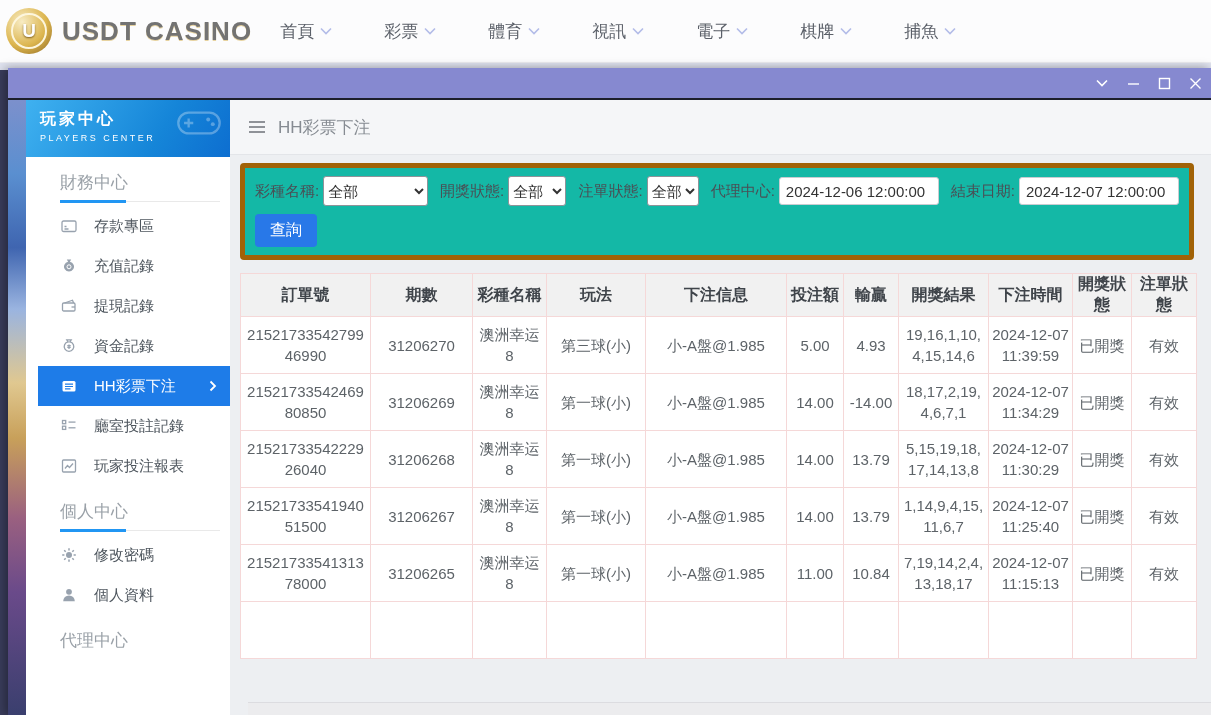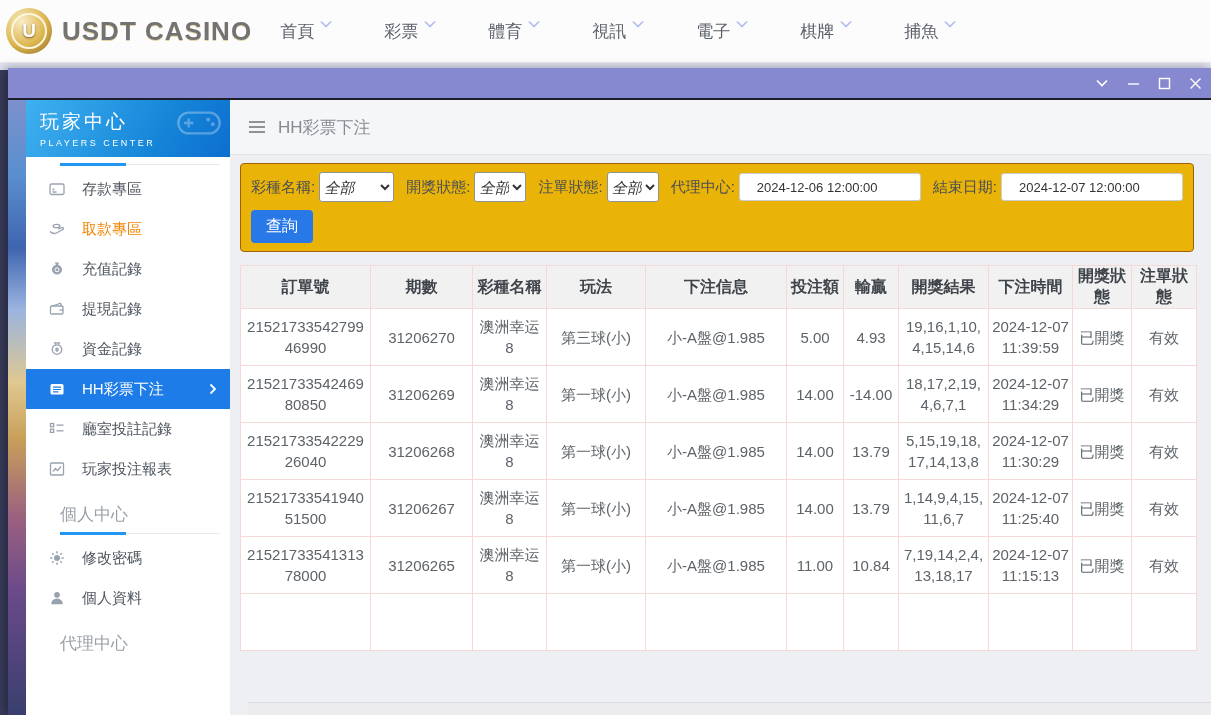--- a/index.html
+++ b/index.html
@@ -5,57 +5,57 @@
   html,body{margin:0;padding:0;background:#2e3152;font-family:"Liberation Sans","DejaVu Sans",sans-serif;}
   #screen{position:relative;width:1211px;height:715px;overflow:hidden;background:#2e3152;}
   .page-bg{position:absolute;inset:0;background:linear-gradient(180deg,#dfe2ee 0 70px,#3a3d5c 70px);}
   
   .site-header{position:absolute;top:0;left:0;width:100%;height:62px;background:#fcfcfd;border-bottom:1px solid #ececf0;display:flex;align-items:center;}
   .logo{display:flex;align-items:center;gap:10px;margin-left:6px;cursor:pointer;}
   .logo-coin{width:46px;height:46px;border-radius:50%;background:radial-gradient(circle at 35% 30%,#f8ecc4,#dcb54e 55%,#8a6420);display:flex;align-items:center;justify-content:center;flex:0 0 auto;}
   .coin-inner{width:32px;height:32px;border-radius:50%;border:2px solid #fdf6dd;display:flex;align-items:center;justify-content:center;color:#fff;font-weight:bold;font-size:19px;text-shadow:0 1px 2px #7a5a18;}
   .logo-text{font-size:26px;font-weight:bold;letter-spacing:1px;color:#737373;text-shadow:0 1px 0 #e7d3a0;white-space:nowrap;}
   .top-nav{display:flex;margin-left:2px;}
-  .nav-item{width:104px;display:flex;align-items:flex-start;justify-content:center;gap:6px;color:#5b6069;font-size:17px;cursor:pointer;white-space:nowrap;}
+  .nav-item{width:104px;display:flex;align-items:center;justify-content:center;gap:6px;color:#5b6069;font-size:17px;cursor:pointer;white-space:nowrap;}
   .nav-caret{color:#b3bce8;display:flex;align-items:center;}
   
   .window{position:absolute;left:8px;top:68px;right:0;bottom:0;box-shadow:-3px 0 9px rgba(0,0,0,.35);}
   .titlebar{height:30px;background:#8689d0;border-bottom:2px solid #1d1f2b;display:flex;justify-content:flex-end;align-items:center;gap:15px;padding-right:8px;}
   .tb-btn{width:16px;height:16px;color:#fff;display:flex;align-items:center;justify-content:center;cursor:pointer;}
   .window-body{position:absolute;top:32px;left:0;right:0;bottom:0;display:flex;}
   .bg-strip{width:18px;flex:0 0 auto;background:linear-gradient(180deg,#7c90cc 0%,#5a8fd0 12%,#3f65b0 24%,#9ab4e0 34%,#e0c890 46%,#c8a05a 55%,#9a6080 68%,#6a4a8a 80%,#3a3f6e 100%);}
   
   .sidebar{width:204px;flex:0 0 auto;background:#fff;position:relative;overflow:hidden;}
   .sb-header{height:57px;background:linear-gradient(120deg,#3fb1f0 0%,#1585d8 65%,#0d6ed0 100%);color:#fff;padding:9px 0 0 14px;box-sizing:border-box;position:relative;}
-  .sb-title{font-size:19px;letter-spacing:3px;}
+  .sb-title{font-size:16px;letter-spacing:3px;font-weight:bold;}
   .sb-subtitle{font-size:9px;letter-spacing:2.5px;margin-top:3px;}
   .sb-art{position:absolute;right:8px;top:8px;}
   .sb-section-title{margin:14px 0 0 34px;font-size:17px;color:#9aa1a8;}
   .sb-underline{margin:7px 10px 4px 34px;height:1px;background:#e9e9e9;position:relative;}
   .sb-underline::before{content:'';position:absolute;left:0;top:-1px;height:3px;width:66px;background:#2196f3;}
-  .sb-item{height:40px;display:flex;align-items:center;padding-left:22px;gap:16px;color:#4e565e;font-size:15px;cursor:pointer;position:relative;}
+  .sb-item{height:40px;display:flex;align-items:center;padding-left:22px;gap:16px;color:#4e565e;font-size:15px;cursor:pointer;position:relative;margin-left:12px;}
   .sb-item .sb-icon{width:18px;height:18px;color:#98a2ae;display:flex;align-items:center;justify-content:center;flex:0 0 auto;}
   .sb-item.highlight{color:#f08400;}
   .sb-item.active{background:#1e7ce8;color:#fff;}
   .sb-item.active .sb-icon{color:#fff;}
   .sb-arrow{position:absolute;right:13px;top:50%;transform:translateY(-50%);color:#fff;display:flex;}
   
   .main{flex:1;background:#edeff2;position:relative;overflow:hidden;}
   .page-header{height:54px;background:#f5f6f8;border-bottom:1px solid #e3e5e9;display:flex;align-items:center;gap:12px;padding-left:18px;color:#868b92;font-size:17px;}
   .hamburger{color:#6d7278;display:flex;cursor:pointer;}
   .content{padding:8px 12px 0 10px;}
-  .filter-card{background:#eab308;border:1px solid #a16207;border-radius:4px;padding:8px 10px;width:954px;box-sizing:border-box;overflow:hidden;}
+  .filter-card{background:#14b8a6;border:5px solid #a16207;border-radius:4px;padding:8px 10px;width:954px;box-sizing:border-box;overflow:hidden;}
   .filter-row{display:flex;align-items:center;gap:4px;white-space:nowrap;}
   .flabel{font-size:15px;color:#4a4f55;}
   .g{margin-left:8px;}
-  .sel{height:30px;border:1px solid #8f9399;border-radius:3px;background:#fff;font-size:15px;color:#333;font-family:inherit;font-style:italic;}
+  .sel{height:30px;border:1px solid #8f9399;border-radius:3px;background:#fff;font-size:15px;color:#333;font-family:inherit;}
   .sel-lottery{width:130px;}
   .sel-draw{width:72px;}
   .sel-order{width:56px;}
-  .date{height:26px;width:146px;border:1px solid #c9ccd1;border-radius:3px;font-size:13px;color:#333;padding:0 17px;font-family:inherit;}
+  .date{height:26px;width:146px;border:1px solid #c9ccd1;border-radius:3px;font-size:15px;color:#333;padding:0 6px;font-family:inherit;}
   .btn-search{margin-top:8px;height:33px;padding:0 15px;background:#2878e8;color:#fff;border:none;border-radius:4px;font-size:16px;cursor:pointer;font-family:inherit;}
   .table-wrap{margin-top:13px;}
   table.bets{border-collapse:collapse;table-layout:fixed;width:956px;background:#fff;}
   table.bets th{height:40px;background:#f1f1f1;font-size:16px;color:#3f444a;font-weight:bold;border:1px solid #f5d8d8;padding:0 1px;overflow:hidden;}
   table.bets td{height:57px;text-align:center;vertical-align:middle;font-size:15px;color:#5d6368;border:1px solid #f5d8d8;padding:2px 3px;line-height:1.4;box-sizing:border-box;overflow:hidden;}
   td.brk{word-break:break-all;}
   .hscroll{position:absolute;left:18px;right:0;bottom:0;height:12px;background:#ececee;border-top:1px solid #dcdce0;cursor:pointer;}
 </style>
 </head>
 <body>
@@ -163,42 +163,32 @@
           <span class="sb-art"><svg width="46" height="30" viewBox="0 0 40 26">
                 <g fill="none" stroke="#fff" stroke-width="2" opacity="0.3">
                   <rect x="2" y="4" width="36" height="18" rx="9"></rect>
                   <path d="M11 9v8M7 13h8"></path>
                   <circle cx="28" cy="10" r="1.7" fill="#fff" stroke="none"></circle>
                   <circle cx="32" cy="14" r="1.7" fill="#fff" stroke="none"></circle>
                 </g>
               </svg></span>
         </div>
         <div id="sbSections">
+            <div class="sb-section-title">財務中心</div>
             <div class="sb-underline"></div>
             <div class="sb-item">
               <span class="sb-icon">
                 <svg width="18" height="18" viewBox="0 0 18 18">
                   <g fill="none" stroke="currentColor" stroke-width="1.3">
                     <rect x="2" y="4" width="14" height="10.5" rx="1.5"></rect>
                     <path d="M4.5 12h4M4.5 9.5h2"></path>
                   </g>
                 </svg>
               </span>
               <span>存款專區</span>
-            </div>
-            <div class="sb-item highlight">
-              <span class="sb-icon">
-                <svg width="18" height="18" viewBox="0 0 18 18">
-                  <g fill="none" stroke="currentColor" stroke-width="1.3">
-                    <ellipse cx="8.5" cy="6" rx="3.4" ry="1.7"></ellipse>
-                    <path d="M2 11.5c2.6 2.3 5.2 2.5 7.4 1l5.6-3.2c1-.6.4-1.9-.7-1.6l-4.3 1.2"></path>
-                  </g>
-                </svg>
-              </span>
-              <span>取款專區</span>
             </div>
             <div class="sb-item">
               <span class="sb-icon">
                 <svg width="18" height="18" viewBox="0 0 18 18">
                   <path fill="currentColor" d="M6.8 2.5h4.4l-1.3 2.2a5 5 0 1 1-1.8 0Z"></path>
                   <circle cx="9" cy="9.8" r="2" fill="none" stroke="#fff" stroke-width="1"></circle>
                 </svg>
               </span>
               <span>充值記錄</span>
             </div>

